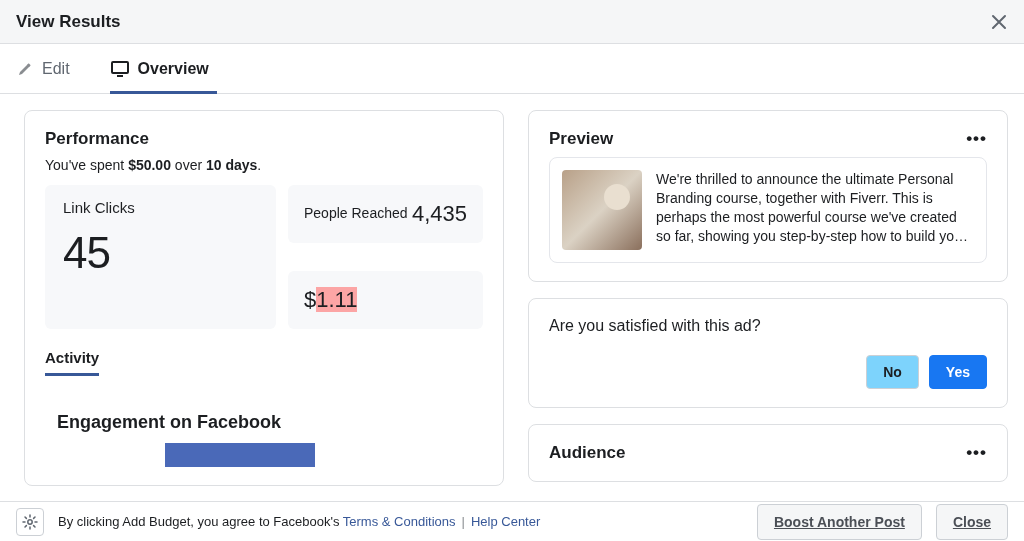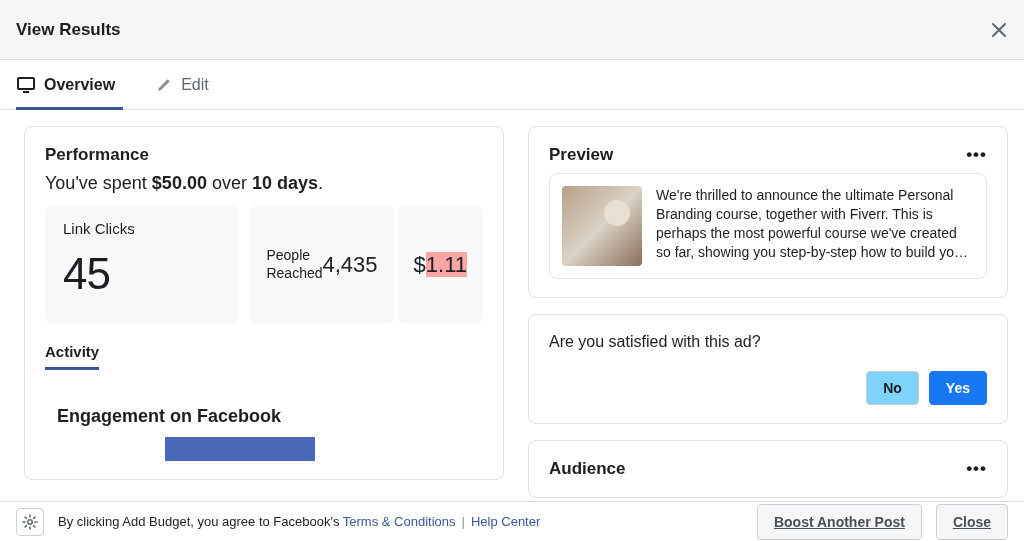--- a/index.html
+++ b/index.html
@@ -1,44 +1,44 @@
 <!DOCTYPE html>
 <html><head>
 <meta charset="utf-8">
 <style>
   * { box-sizing: border-box; margin: 0; padding: 0; }
   html, body { width: 1024px; height: 541px; font-family: -apple-system, "Helvetica Neue", Helvetica, Arial, sans-serif; color: #1c1e21; background: #fff; overflow: hidden; }
   .modal { width: 1024px; height: 541px; display: flex; flex-direction: column; }
 
-  .header { height: 60px; display: flex; align-items: center; justify-content: space-between; padding: 0 16px; background: #f5f6f7; border-bottom: 1px solid #dddfe2; }
+  .header { height: 44px; display: flex; align-items: center; justify-content: space-between; padding: 0 16px; background: #f5f6f7; border-bottom: 1px solid #dddfe2; }
   .header-title { font-size: 17px; font-weight: 600; }
   .close { cursor: pointer; color: #606770; }
 
   .tabs { display: flex; align-items: center; gap: 40px; padding: 0 16px; border-bottom: 1px solid #dddfe2; height: 50px; }
   .tab { display: flex; align-items: center; gap: 8px; font-size: 16px; color: #606770; height: 100%; cursor: pointer; position: relative; }
   .tab.active { color: #1c1e21; font-weight: 700; }
   .tab.active::after { content: ""; position: absolute; left: 0; right: -8px; bottom: -1px; height: 3px; background: #385898; }
 
   .body { flex: 1; display: flex; gap: 16px; padding: 16px; overflow: hidden; }
   .col { display: flex; flex-direction: column; gap: 16px; }
   .col-left { width: 494px; }
   .col-right { width: 494px; }
 
   .card { border: 1px solid #dddfe2; border-radius: 8px; padding: 18px 20px; background: #fff; margin-left: 8px; }
   .card-title { font-size: 17px; font-weight: 700; margin-bottom: 8px; display: flex; justify-content: space-between; align-items: center; }
   .ellipsis { letter-spacing: 1px; font-weight: 700; cursor: pointer; }
 
-  .spent-line { font-size: 18px; margin-bottom: 12px; }
+  .spent-line { font-size: 14px; margin-bottom: 12px; }
   .spent-line b { font-weight: 700; }
 
   .metrics { display: flex; gap: 12px; }
   .metric-large { flex: 1; background: #f7f8fa; border-radius: 6px; padding: 14px 18px 24px 18px; }
   .metric-large .label { font-size: 15px; color: #1c1e21; }
   .metric-large .value { font-size: 44px; font-weight: 400; margin-top: 12px; letter-spacing: -1px; }
-  .metric-side { display: flex; flex-direction: row; gap: 4px; flex: 1; }
+  .metric-side { display: flex; flex-direction: column; gap: 28px; flex: 1; }
   .metric-small { background: #f7f8fa; border-radius: 6px; padding: 14px 16px; display: flex; align-items: center; justify-content: space-between; min-height: 58px; }
   .metric-small .label { font-size: 14px; color: #1c1e21; max-width: 110px; line-height: 1.25; }
   .metric-small .value { font-size: 22px; font-weight: 400; }
   .dollar { }
   .subtab { margin-top: 20px; font-size: 15px; font-weight: 700; display: inline-block; padding-bottom: 7px; border-bottom: 3px solid #385898; }
   .engage-title { font-size: 18px; font-weight: 700; margin-top: 36px; margin-left: 12px; }
   .bar { margin-top: 10px; margin-left: 120px; width: 150px; height: 24px; background: #4a69b8; }
 
   .preview-row { display: flex; gap: 14px; padding: 12px; border: 1px solid #e4e6eb; border-radius: 8px; }
   .thumb { width: 80px; height: 80px; background: linear-gradient(135deg,#b8a088 0%, #dbd2c4 50%, #8a6f5c 100%); border-radius: 4px; position: relative; overflow:hidden; }
@@ -68,37 +68,37 @@
   <div class="header">
     <div class="header-title">View Results</div>
     <div class="close">
       <svg width="18" height="18" viewBox="0 0 18 18">
           <path d="M3 3 L15 15 M15 3 L3 15" stroke="#606770" stroke-width="2" stroke-linecap="round"></path>
         </svg>
     </div>
   </div>
 
   <div class="tabs">
+    <div class="tab">
+      <span>
+        <svg width="18" height="18" viewBox="0 0 18 18">
+            <path d="M3 15 L4 12 L12 4 L14 6 L6 14 Z" fill="#8a8d91"></path>
+            <path d="M12 4 L14 6" stroke="#8a8d91" stroke-width="2"></path>
+          </svg>
+      </span>
+      <span>Edit</span>
+    </div>
     <div class="tab active">
       <span>
         <svg width="20" height="20" viewBox="0 0 20 20">
             <rect x="2" y="3" width="16" height="11" rx="1" fill="none" stroke="#1c1e21" stroke-width="2"></rect>
             <rect x="7" y="16" width="6" height="2" fill="#1c1e21"></rect>
           </svg>
       </span>
       <span>Overview</span>
-    </div>
-    <div class="tab">
-      <span>
-        <svg width="18" height="18" viewBox="0 0 18 18">
-            <path d="M3 15 L4 12 L12 4 L14 6 L6 14 Z" fill="#8a8d91"></path>
-            <path d="M12 4 L14 6" stroke="#8a8d91" stroke-width="2"></path>
-          </svg>
-      </span>
-      <span>Edit</span>
     </div>
   </div>
 
   <div class="body">
     <div class="col col-left">
       <div class="card">
         <div class="card-title">Performance</div>
         <div class="spent-line">
           <span>You've spent </span><b>$50.00</b><span> over </span><b>10 days</b><span>.</span>
         </div>

